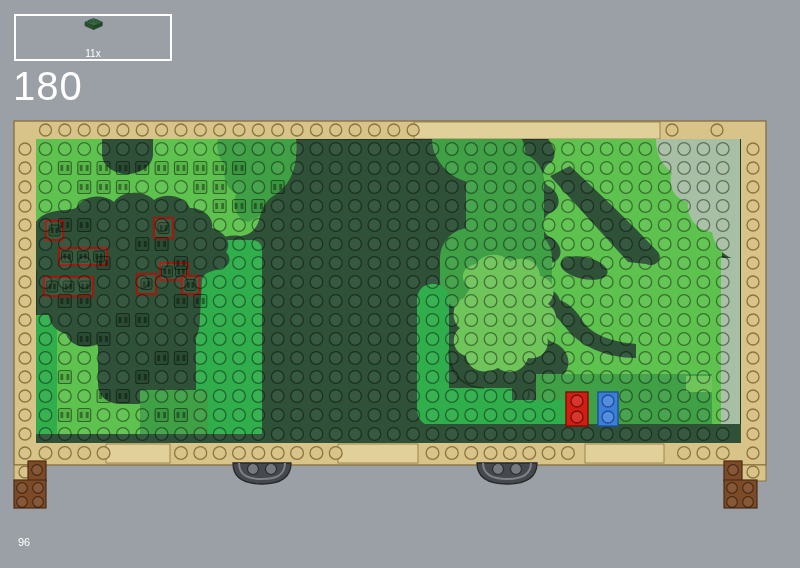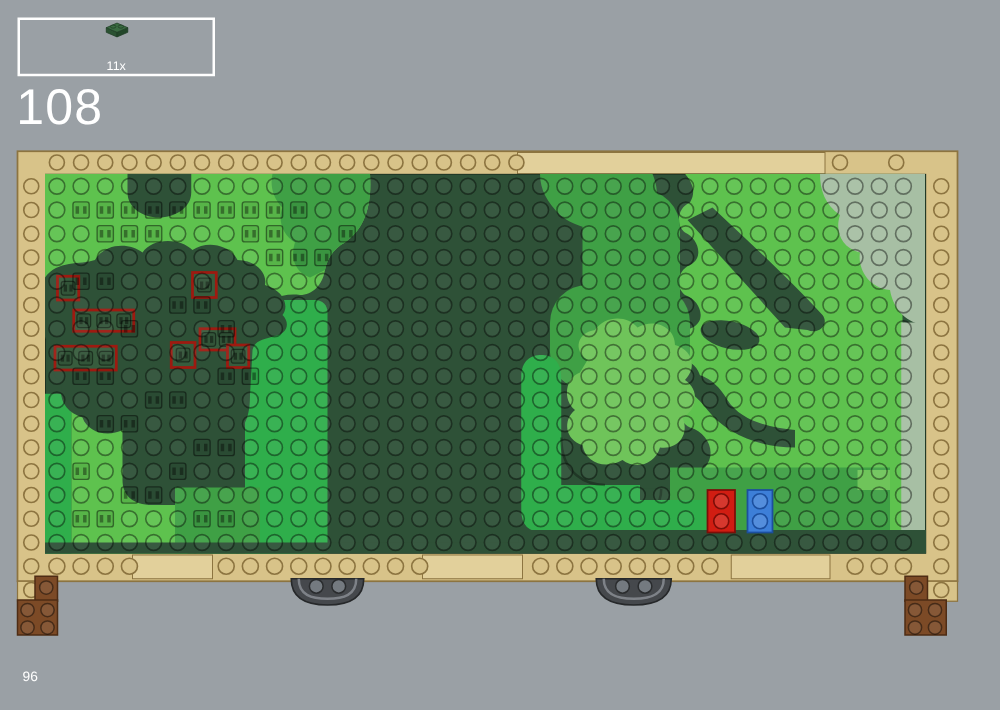--- a/index.html
+++ b/index.html
@@ -894,16 +894,16 @@
     <svg class="part-icon" viewBox="0 0 42 26">
       <polygon id="pi-left" points="8,10 22,16 22,22 8,16" fill="#2a5232" stroke="#1f3d26" stroke-width="1"></polygon>
       <polygon id="pi-right" points="22,16 36,10 36,16 22,22" fill="#224629" stroke="#1f3d26" stroke-width="1"></polygon>
       <polygon id="pi-top" points="8,10 22,4 36,10 22,16" fill="#3a6b42" stroke="#1f3d26" stroke-width="1"></polygon>
       <ellipse id="pi-s1" cx="17" cy="8.6" rx="3.6" ry="2" fill="#3a6b42" stroke="#1f3d26" stroke-width="1"></ellipse>
       <ellipse id="pi-s2" cx="27" cy="8.6" rx="3.6" ry="2" fill="#3a6b42" stroke="#1f3d26" stroke-width="1"></ellipse>
     </svg>
     <div class="part-count">11x</div>
   </div>
 
-  <div class="step-number">108</div>
+  <div class="step-number">180</div>
 
   <div class="page-number">96</div>
 </div>
 
 </body></html>

